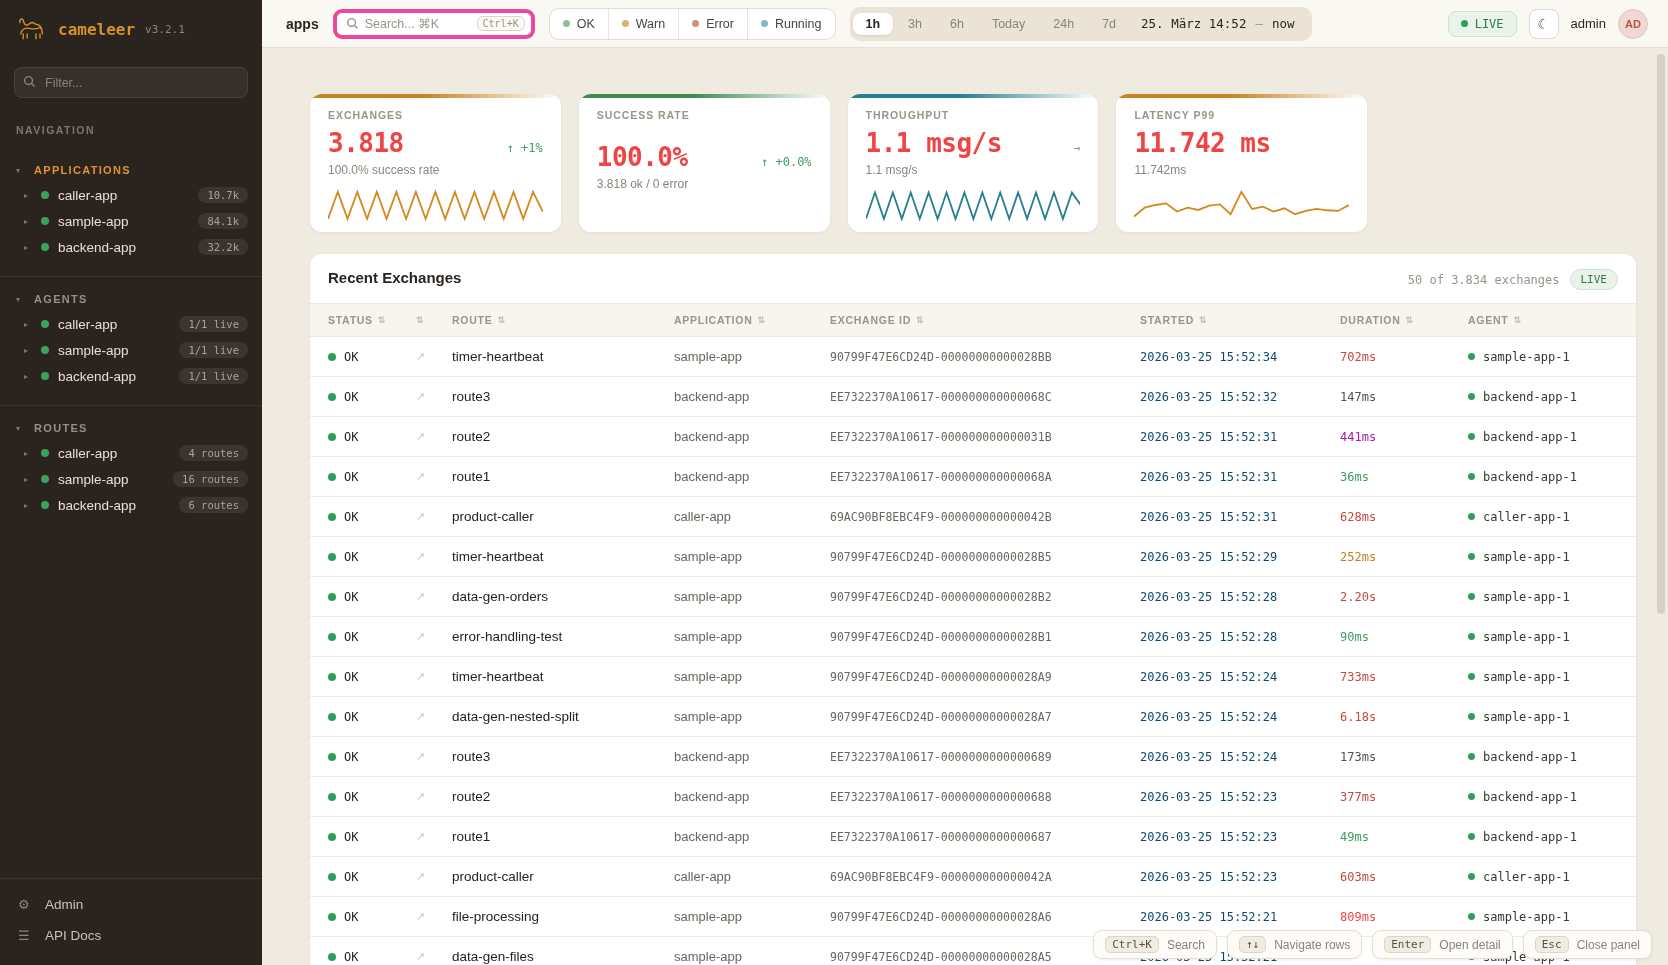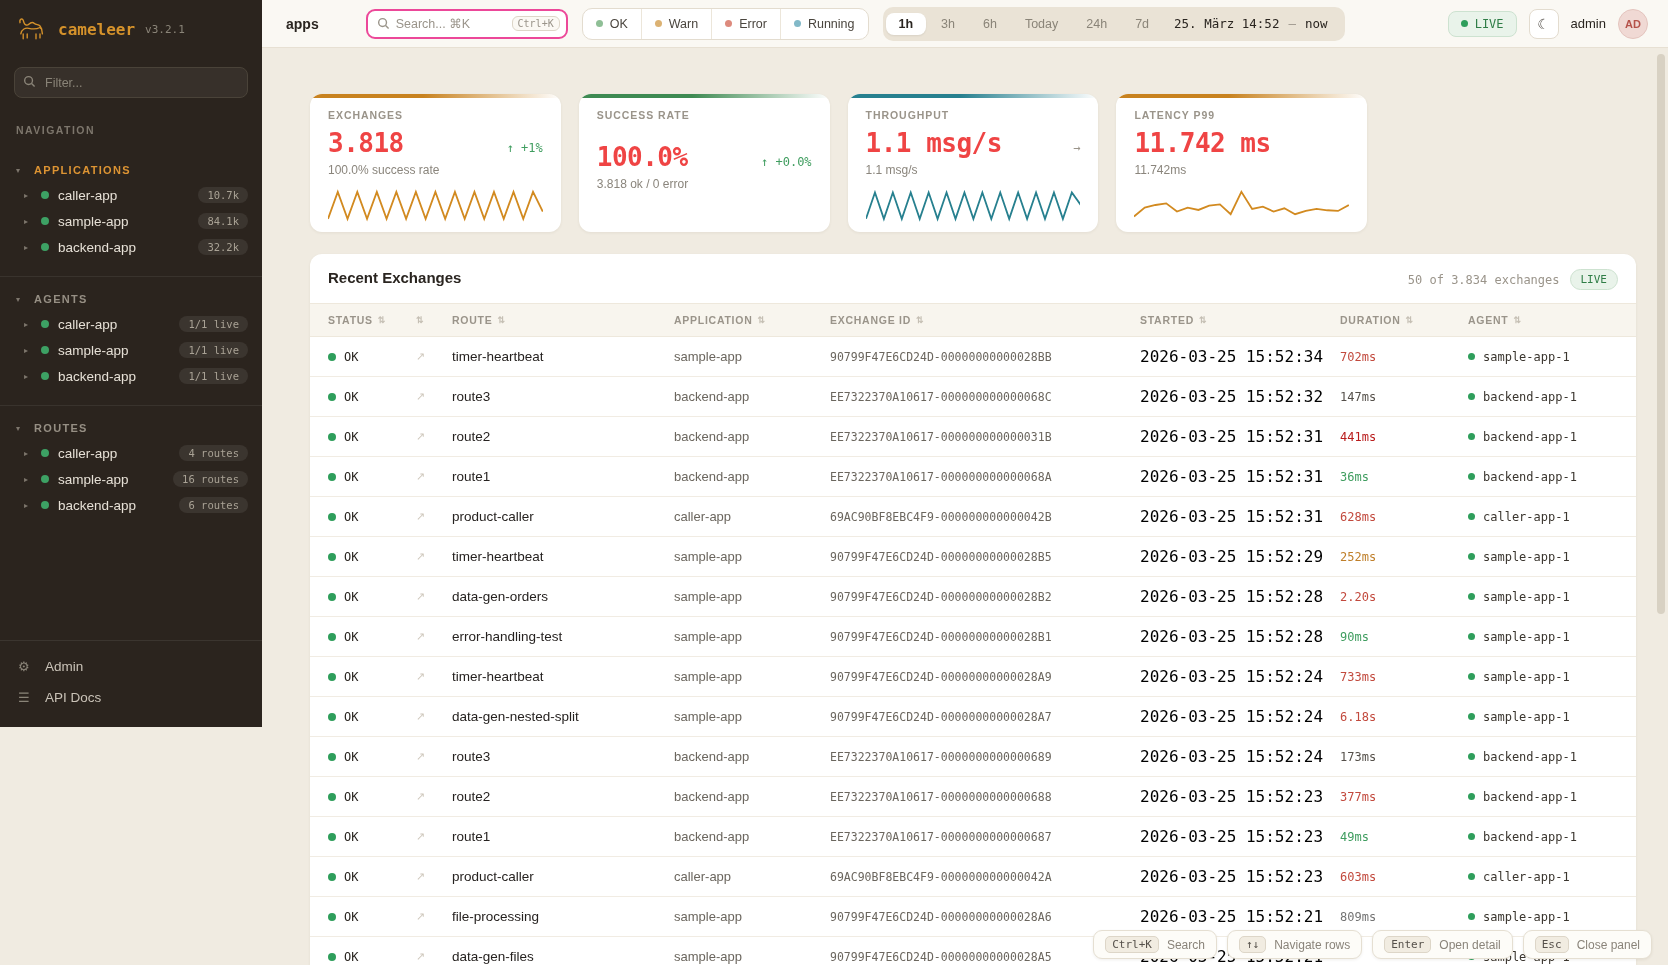--- a/index.html
+++ b/index.html
@@ -6,21 +6,21 @@
   html,body { width:1668px; height:965px; overflow:hidden; }
   body {
     font-family:"Liberation Sans", sans-serif;
     background:#f0ebe1; color:#2a2520;
     display:flex;
   }
   .mono { font-family:"DejaVu Sans Mono", monospace; }
 
   
   .sidebar {
-    width:262px; height:727px; background:#2b241e; color:#d9d2c7;
+    width:262px; height:965px; background:#2b241e; color:#d9d2c7;
     display:flex; flex-direction:column; flex-shrink:0;
   }
   .logo-row { display:flex; align-items:center; gap:10px; padding:14px 16px 16px; }
   .logo-name { font-family:"DejaVu Sans Mono", monospace; font-weight:bold; font-size:16px; color:#d5922b; }
   .logo-ver { font-family:"DejaVu Sans Mono", monospace; font-size:11px; color:#8a8478; }
   .filter-wrap { position:relative; margin:6px 14px 0; }
   .filter-wrap svg { position:absolute; left:9px; top:8px; }
   .filter-input {
     width:100%; height:31px; background:#37302a; border:1px solid #4a4339; border-radius:8px;
     color:#c9c2b7; font-size:12.5px; padding:0 10px 0 30px; outline:none;
@@ -48,22 +48,22 @@
 
   
   .main { flex:1; display:flex; flex-direction:column; min-width:0; }
 
   .topbar {
     height:48px; background:#faf8f3; border-bottom:1px solid #e7e0d3;
     display:flex; align-items:center; gap:14px; padding:0 20px 0 24px; flex-shrink:0;
   }
   .ctx-label { font-weight:bold; font-size:14px; }
   .searchbox {
-    width:202px; height:30px; background:#fff; border:2px solid #ec4899; border-radius:9px;
-    display:flex; align-items:center; gap:6px; padding:0 6px 0 9px;margin-left:33px;
+    width:202px; height:30px; background:#fff; border:4px solid #ec4899; border-radius:9px;
+    display:flex; align-items:center; gap:6px; padding:0 6px 0 9px;
   }
   .searchbox input { border:none; outline:none; flex:1; min-width:0; font-size:12.5px; color:#6b665e; background:transparent; font-family:"Liberation Sans", sans-serif; }
   .searchbox input::placeholder { color:#9a948a; }
   .kbd-chip {
     font-family:"DejaVu Sans Mono", monospace; font-size:10px; color:#9a948a;
     border:1px solid #ddd6c8; border-radius:6px; padding:1px 5px; background:#fbf9f4;
   }
   .chip-group { display:flex; background:#fff; border:1px solid #e3dccf; border-radius:10px; overflow:hidden; height:32px; }
   .chip { display:flex; align-items:center; gap:7px; padding:0 13px; font-size:12.5px; color:#4a453e; cursor:pointer; }
   .chip + .chip { border-left:1px solid #ece6da; }
@@ -114,21 +114,21 @@
   .cols { height:34px; background:#f8f5ee; border-top:1px solid #eee8dc; border-bottom:1px solid #eee8dc; }
   .col-h { font-size:10.5px; letter-spacing:.07em; color:#9a948a; font-weight:bold; display:flex; gap:5px; align-items:center; cursor:pointer; }
   .sort-g { font-size:9px; color:#c5bfb4; }
   .t-row { height:40px; border-bottom:1px solid #f1ece3; cursor:pointer; }
   .c-status { display:flex; align-items:center; gap:8px; font-family:"DejaVu Sans Mono", monospace; font-size:12px; color:#2a2520; }
   .st-dot { width:8px; height:8px; }
   .c-link { color:#cfc8bc; font-size:11px; }
   .c-route { font-size:13.5px; color:#262220; }
   .c-app { font-size:13px; color:#6b665e; }
   .c-id { font-family:"DejaVu Sans Mono", monospace; font-size:11.5px; color:#6b665e; }
-  .c-start { font-family:"DejaVu Sans Mono", monospace; font-size:16px; color:#000000; }
+  .c-start { font-family:"DejaVu Sans Mono", monospace; font-size:12px; color:#0c4a6e; }
   .c-dur { font-family:"DejaVu Sans Mono", monospace; font-size:12px; }
   .c-agent { display:flex; align-items:center; gap:8px; font-family:"DejaVu Sans Mono", monospace; font-size:12px; color:#3a352e; }
   .ag-dot { width:7px; height:7px; background:#2e9e5b; }
 
   
   .shortcuts { position:fixed; right:16px; bottom:6px; display:flex; gap:10px; z-index:20; }
   .sc-chip {
     background:#fdfcf8; border:1px solid #e5dfd2; border-radius:9px; padding:5px 11px;
     display:flex; align-items:center; gap:8px; box-shadow:0 1px 3px rgba(70,55,30,.08);
   }
@@ -446,21 +446,21 @@
           <div class="grid-row t-row">
             <span class="c-status">
               <span class="dot st-dot" style="background: rgb(46, 158, 91);"></span>
               <span>OK</span>
             </span>
             <span class="c-link">↗</span>
             <span class="c-route">route2</span>
             <span class="c-app">backend-app</span>
             <span class="c-id">EE7322370A10617-000000000000031B</span>
             <span class="c-start">2026-03-25 15:52:31</span>
-            <span class="c-dur" style="color: #b91c1c;">441ms</span>
+            <span class="c-dur" style="color: #a21caf;">441ms</span>
             <span class="c-agent">
               <span class="dot ag-dot"></span>
               <span>backend-app-1</span>
             </span>
           </div>
           <div class="grid-row t-row">
             <span class="c-status">
               <span class="dot st-dot" style="background: rgb(46, 158, 91);"></span>
               <span>OK</span>
             </span>
@@ -638,21 +638,21 @@
           <div class="grid-row t-row">
             <span class="c-status">
               <span class="dot st-dot" style="background: rgb(46, 158, 91);"></span>
               <span>OK</span>
             </span>
             <span class="c-link">↗</span>
             <span class="c-route">file-processing</span>
             <span class="c-app">sample-app</span>
             <span class="c-id">90799F47E6CD24D-00000000000028A6</span>
             <span class="c-start">2026-03-25 15:52:21</span>
-            <span class="c-dur" style="color: #737373;">809ms</span>
+            <span class="c-dur" style="color: #ef4444;">809ms</span>
             <span class="c-agent">
               <span class="dot ag-dot"></span>
               <span>sample-app-1</span>
             </span>
           </div>
           <div class="grid-row t-row">
             <span class="c-status">
               <span class="dot st-dot" style="background: rgb(46, 158, 91);"></span>
               <span>OK</span>
             </span>

